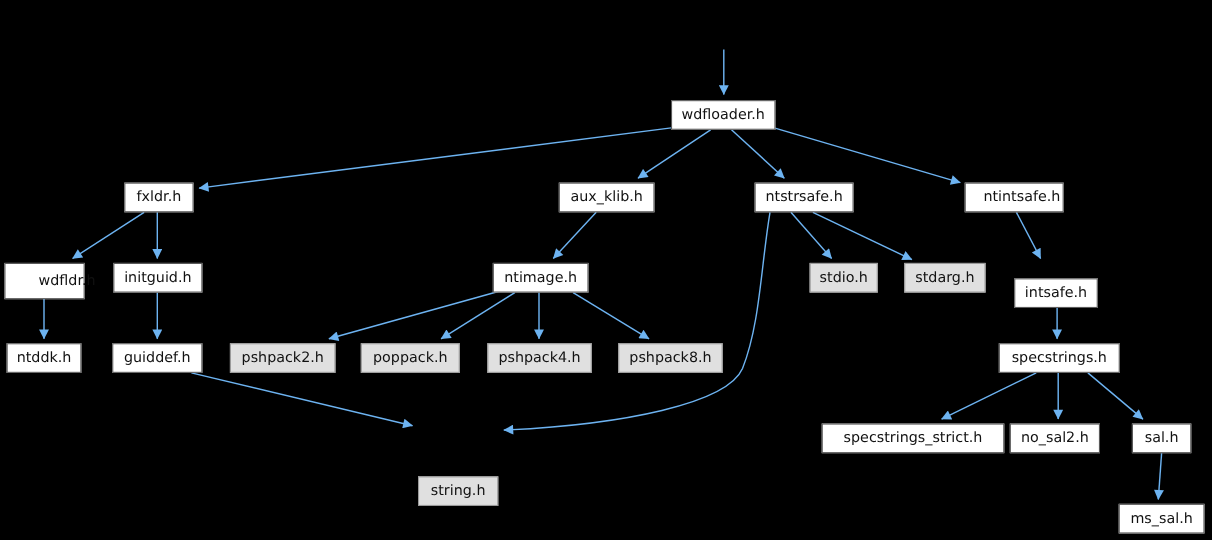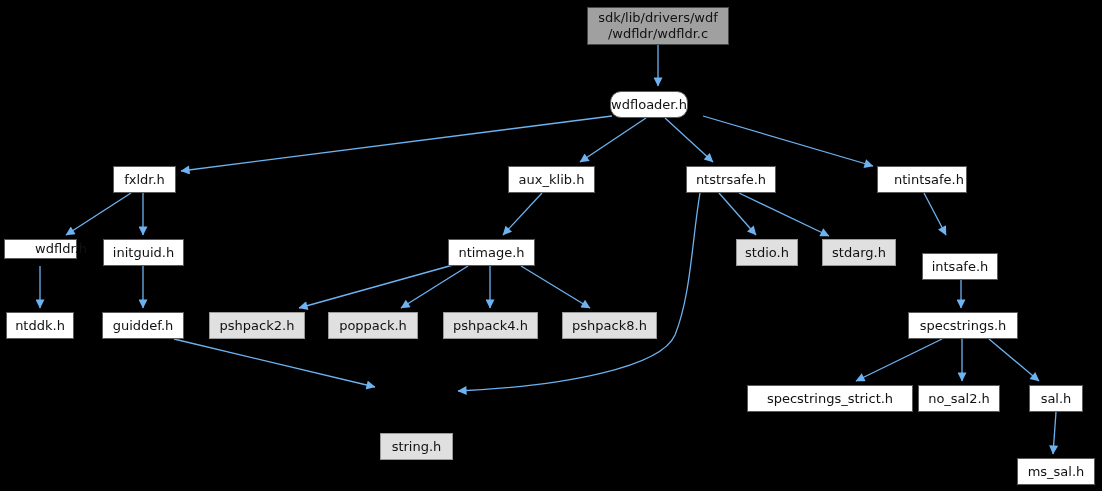--- a/index.html
+++ b/index.html
@@ -54,28 +54,26 @@
       <path d="M739,193 L829,236" class="edge" marker-end="url(#arrow)"></path>
       <path d="M700,193 C692,240 691,295 675,335 C661,367 566,386 458,391" class="edge" marker-end="url(#arrow)"></path>
       <path d="M924,193 L946,235" class="edge" marker-end="url(#arrow)"></path>
       <path d="M961,266 L961,308" class="edge" marker-end="url(#arrow)"></path>
       <path d="M942,339 L856,381" class="edge" marker-end="url(#arrow)"></path>
       <path d="M962,339 L962,381" class="edge" marker-end="url(#arrow)"></path>
       <path d="M989,339 L1039,381" class="edge" marker-end="url(#arrow)"></path>
       <path d="M1056,412 L1053,454" class="edge" marker-end="url(#arrow)"></path>
     </svg>
 
-<div class="node root" style="left: 587px; top: 7px; width: 142px; height: 38px;">sdk/lib/drivers/wdf
-/wdfldr/wdfldr.c</div>
-    <div class="node white" style="left: 610px; top: 91px; width: 78px; height: 27px; border-radius: 11px;">wdfloader.h</div>
+    <div class="node white" style="left: 610px; top: 91px; width: 95px; height: 27px;">wdfloader.h</div>
     <div class="node white" style="left: 113px; top: 166px; width: 63px; height: 27px;">fxldr.h</div>
     <div class="node white" style="left: 508px; top: 166px; width: 87px; height: 27px;">aux_klib.h</div>
     <div class="node white" style="left: 686px; top: 166px; width: 90px; height: 27px;">ntstrsafe.h</div>
     <div class="node white" style="left: 877px; top: 166px; width: 90px; height: 27px; padding-left: 14px;">ntintsafe.h</div>
-    <div class="node white" style="left: 4px; top: 239px; width: 73px; height: 20px; padding-left: 41px;">wdfldr.h</div>
+    <div class="node white" style="left: 4px; top: 239px; width: 73px; height: 33px; padding-left: 41px;">wdfldr.h</div>
     <div class="node white" style="left: 448px; top: 239px; width: 87px; height: 27px;">ntimage.h</div>
     <div class="node white" style="left: 103px; top: 239px; width: 81px; height: 27px;">initguid.h</div>
     <div class="node gray" style="left: 736px; top: 239px; width: 62px; height: 27px;">stdio.h</div>
     <div class="node gray" style="left: 822px; top: 239px; width: 74px; height: 27px;">stdarg.h</div>
     <div class="node white" style="left: 922px; top: 253px; width: 76px; height: 27px;">intsafe.h</div>
     <div class="node white" style="left: 6px; top: 312px; width: 68px; height: 27px;">ntddk.h</div>
     <div class="node white" style="left: 102px; top: 312px; width: 82px; height: 27px;">guiddef.h</div>
     <div class="node gray" style="left: 209px; top: 312px; width: 96px; height: 27px;">pshpack2.h</div>
     <div class="node gray" style="left: 328px; top: 312px; width: 90px; height: 27px;">poppack.h</div>
     <div class="node gray" style="left: 443px; top: 312px; width: 95px; height: 27px;">pshpack4.h</div>

